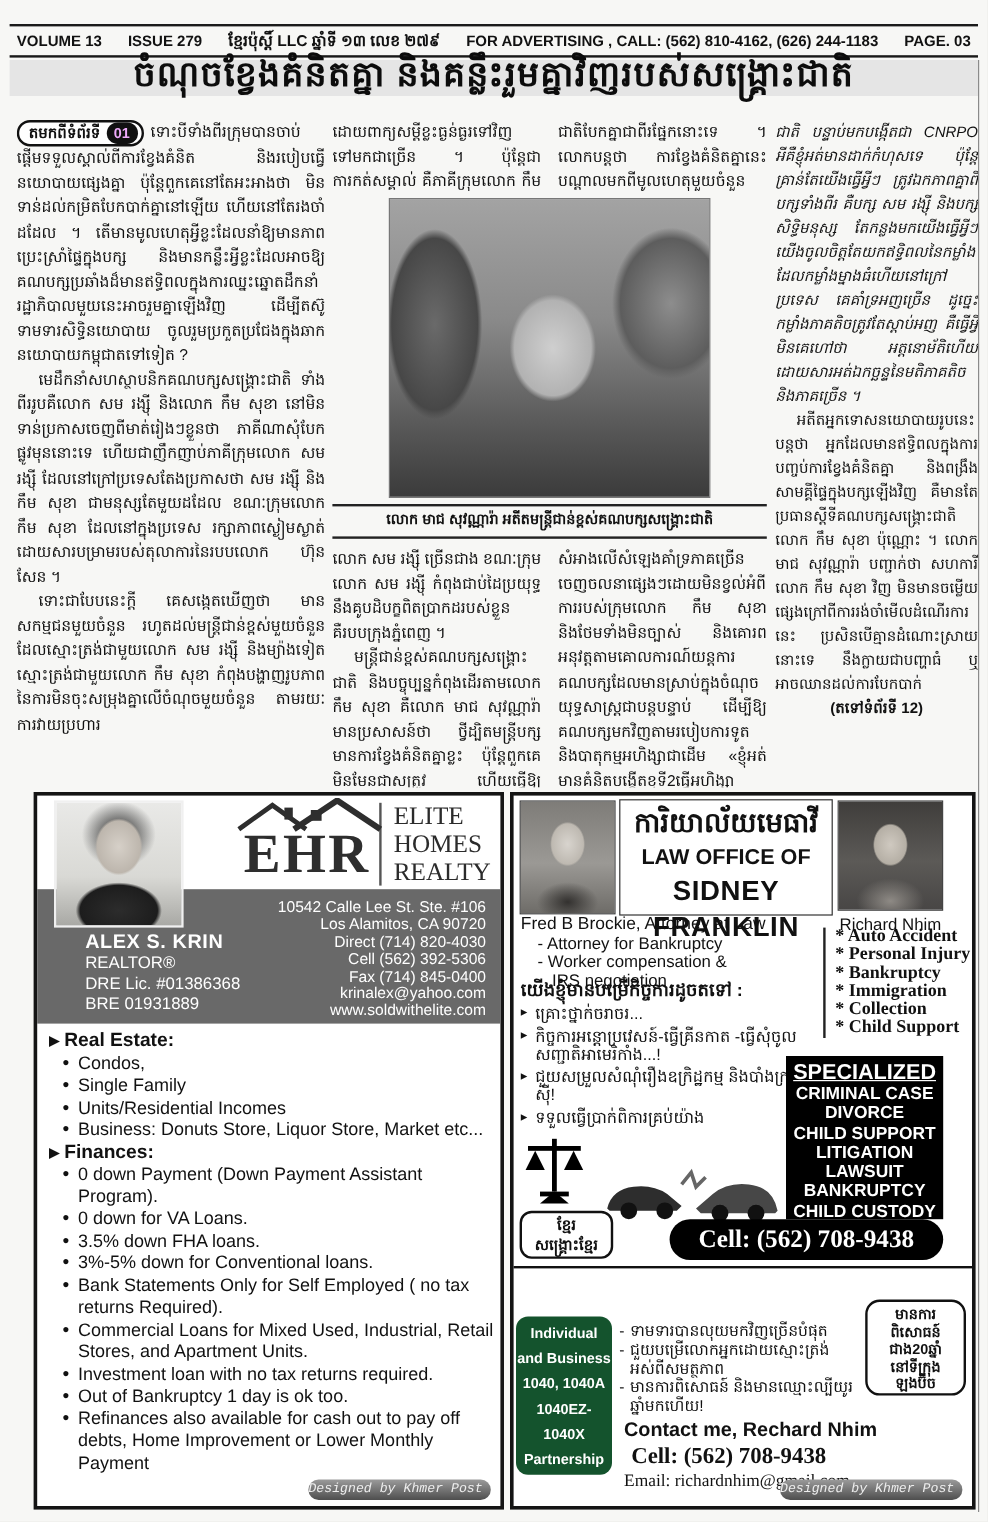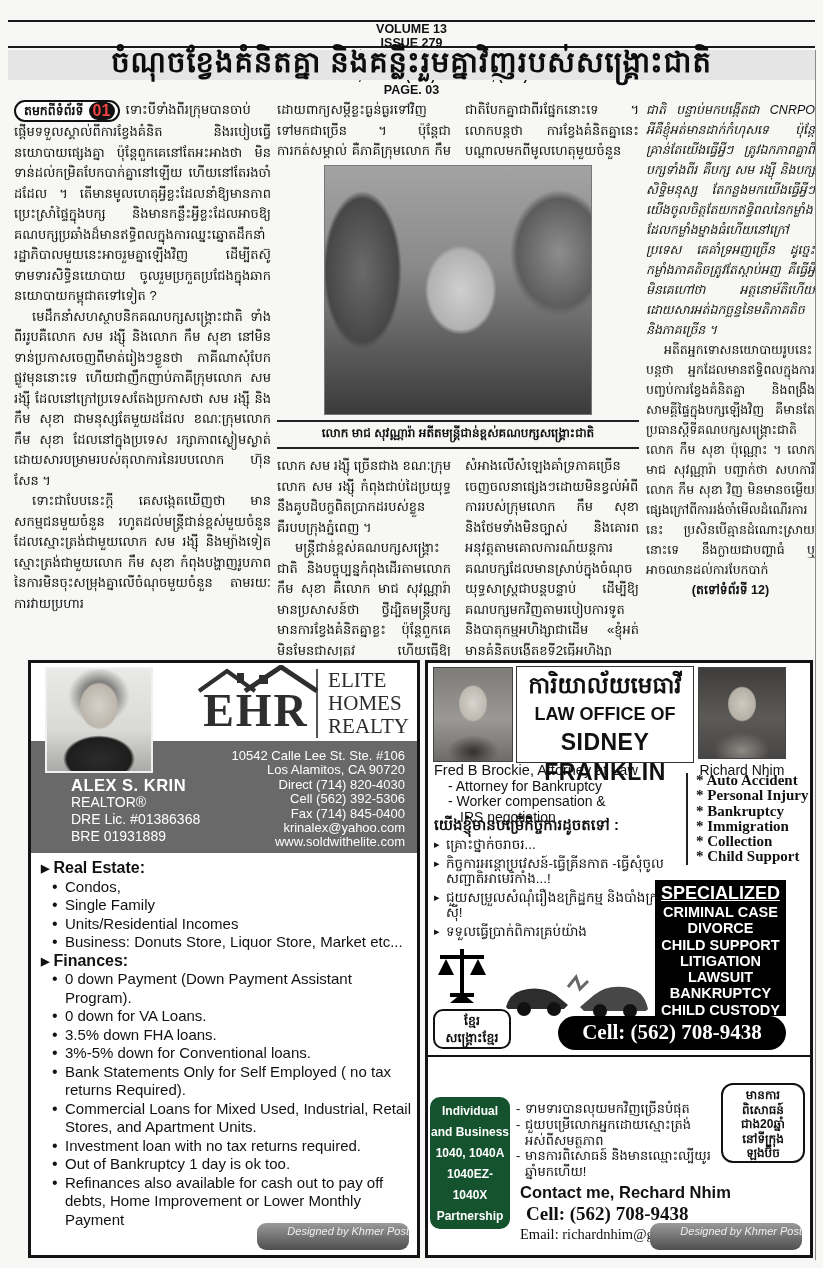--- a/index.html
+++ b/index.html
@@ -3,43 +3,43 @@
 <meta charset="utf-8">
 <style>
   * { margin:0; padding:0; box-sizing:border-box; }
   body { background:#dcdcda; font-family:"Liberation Sans", sans-serif; color:#111; }
   .page { position:relative; width:823px; height:1268px; background:#f7f7f5; margin:0 auto; overflow:hidden; }
 
   
   .masthead { position:absolute; left:8px; top:20px; width:807px; height:28px;
     border-top:2px solid #1a1a1a; border-bottom:2px solid #1a1a1a;
     display:flex; align-items:center; justify-content:space-between;
-    font-weight:bold; font-size:12.5px; padding:0 6px; white-space:nowrap;flex-direction:column; }
+    font-weight:bold; font-size:12.5px; padding:0 6px; white-space:nowrap; }
   .masthead .kh { font-size:13px; }
 
   
   .headline-band { position:absolute; left:8px; top:50px; width:807px; height:30px;
     background:#e5e5e5; display:flex; align-items:center; justify-content:center; }
   .headline-band .hl { font-size:29px; font-weight:900; letter-spacing:1px; color:#0c0c0c; }
 
   
   .article { position:absolute; left:14px; top:100px; width:801px; height:556px; overflow:hidden; }
   .acol { position:absolute; top:0; font-size:13px; line-height:20.5px; text-align:justify; overflow:hidden; }
   .acol p { margin:0; }
   .acol p.ind { text-indent:18px; }
   .col1 { left:0; width:257px; height:556px; }
   .col4 { left:632px; width:169px; height:556px; font-size:12.5px; line-height:20px; }
   .col4 .quote { font-style:italic; }
   .cont-to { font-weight:bold; text-align:center; margin-top:2px; }
 
   .badge { display:inline-flex; align-items:center; gap:5px; border:2px solid #111; border-radius:14px;
     padding:0 3px 0 8px; font-weight:bold; font-size:12.5px; height:22px; vertical-align:middle;
     margin-right:6px; background:#fff; }
-  .badge .num { background:#111; color:#ef4444; border-radius:11px; min-width:26px; height:18px;
-    display:inline-flex; align-items:center; justify-content:center; font-size:16px; }
+  .badge .num { background:#111; color:#f0abfc; border-radius:11px; min-width:26px; height:18px;
+    display:inline-flex; align-items:center; justify-content:center; font-size:12px; }
 
   .mid { position:absolute; left:263px; top:0; width:362px; height:556px; }
   .mid-top { display:flex; gap:14px; height:63px; overflow:hidden; font-size:13px; line-height:20.5px; text-align:justify; }
   .mid-top > div { flex:1; }
   .article-photo { width:268px; height:250px; margin:2px auto 0; border:1px solid #777;
     background:
       radial-gradient(ellipse 58px 72px at 51% 50%, #cfcfcf 0%, #b2b2b2 55%, rgba(0,0,0,0) 62%),
       radial-gradient(ellipse 55px 110px at 14% 42%, #6a6a6a 0%, #474747 65%, rgba(0,0,0,0) 72%),
       radial-gradient(ellipse 70px 90px at 88% 35%, #8d8d8d 0%, #5d5d5d 60%, rgba(0,0,0,0) 70%),
       linear-gradient(180deg, #a3a3a3 0%, #8a8a8a 40%, #565656 78%, #3b3b3b 100%); }
@@ -47,23 +47,23 @@
     font-weight:bold; font-size:12px; text-align:center; padding:3px 0 4px; }
   .mid-bot { margin-top:7px; display:flex; gap:14px; height:206px; overflow:hidden;
     font-size:13px; line-height:20.5px; text-align:justify; }
   .mid-bot > div { flex:1; }
   .mid-bot p + p { text-indent:18px; }
 
   .page-rule { position:absolute; left:815px; top:50px; width:1px; height:1210px; background:#8a8a8a; }
 
   
   .ad { position:absolute; background:#fff; border:3px solid #141414; }
-  .designed { position:absolute; right:8px; bottom:5px; width:152px; height:27px; border-radius:9px;
-    background:linear-gradient(180deg,#9a9a9a,#4e4e4e); color:#eee; font-family:Liberation Sans, sans-serif;
-    font-style:italic; font-size:11px; text-align:right; line-height:16px; }
+  .designed { position:absolute; right:8px; bottom:5px; width:152px; height:17px; border-radius:9px;
+    background:linear-gradient(180deg,#9a9a9a,#4e4e4e); color:#eee; font-family:Liberation Mono, monospace;
+    font-style:italic; font-size:11px; text-align:left; line-height:16px; }
 
   
   .ehr { left:28px; top:660px; width:392px; height:598px; }
   .ehr-band { position:absolute; left:0; top:78px; width:100%; height:112px; background:#696969; }
   .agent-photo { position:absolute; left:14px; top:4px; width:108px; height:106px; border:2px solid #f0f0f0; z-index:3;
     background:
       radial-gradient(ellipse 30px 36px at 50% 36%, #d6d0c8 0%, #bdb6ad 60%, rgba(0,0,0,0) 66%),
       radial-gradient(ellipse 46px 30px at 50% 88%, #2c2c2c 0%, #1d1d1d 70%, rgba(0,0,0,0) 78%),
       radial-gradient(ellipse 44px 40px at 50% 26%, #1a1a1a 0%, rgba(0,0,0,0) 70%),
       linear-gradient(180deg,#e9e9e7 0%, #d9d9d5 60%, #a9a9a5 100%); }

